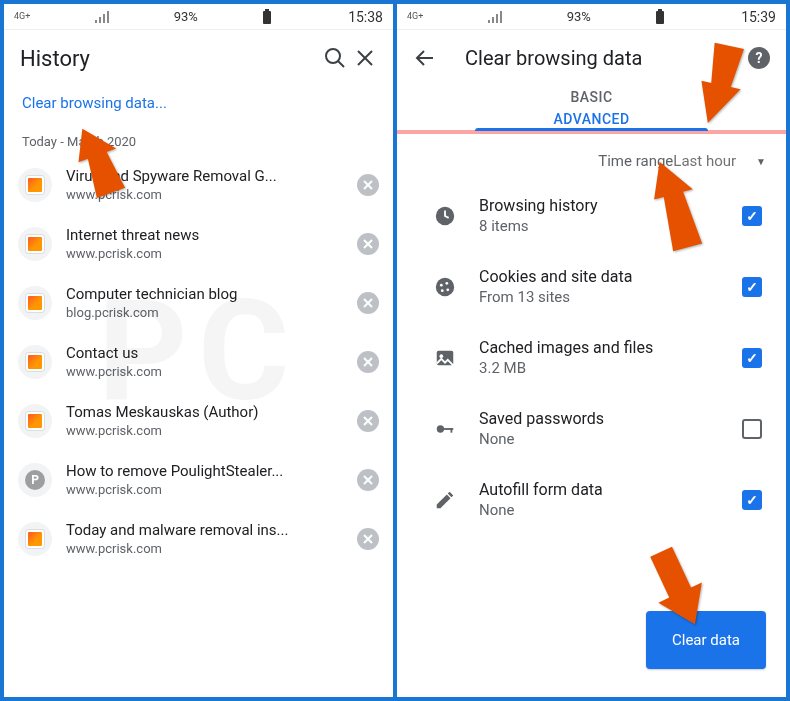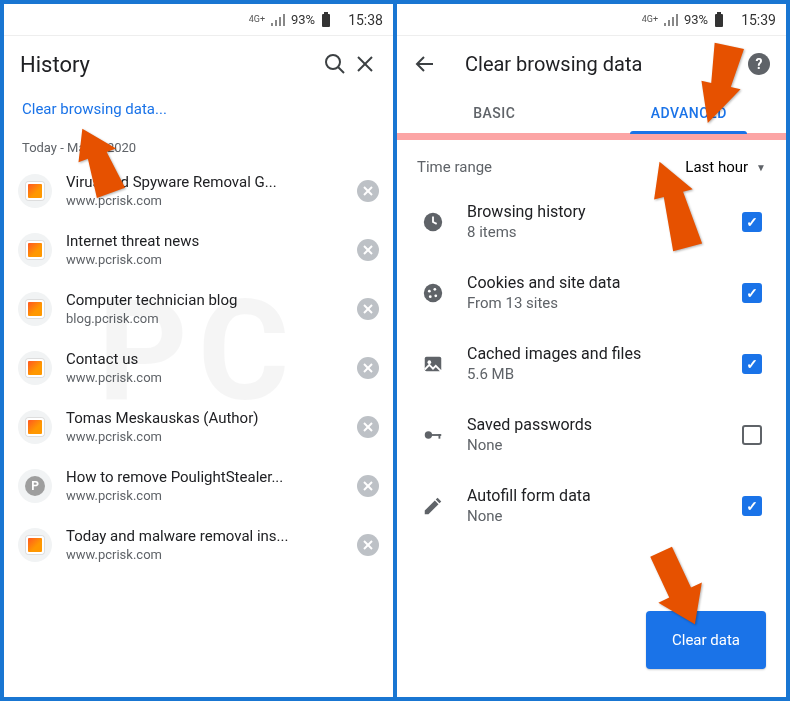--- a/index.html
+++ b/index.html
@@ -28,26 +28,26 @@
     align-items: center;
     justify-content: center;
     pointer-events: none;
     font-size: 140px;
     font-weight: 700;
     color: rgba(0,0,0,0.04);
     letter-spacing: 10px;
   }
   
   .statusbar {
-    height: 32px;
+    height: 26px;
     background: #fff;
     color: #555;
     display: flex;
     align-items: center;
-    justify-content: flex-end;
+    justify-content: space-between;
     gap: 6px;
     padding: 0 10px;
     font-size: 12px;
     border-bottom: 1px solid #eee;
   }
   .statusbar .net { font-size: 9px; line-height: 9px; }
   .signal, .battery { display: inline-flex; align-items: center; }
   .signal svg, .battery svg { display:block; }
   .clock { font-size: 14px; color:#333; margin-left:11px; }
   .pct { font-size: 13px; color:#333; }
@@ -131,21 +131,22 @@
     background:#bdc1c6;color:#fff;
     display:flex;align-items:center;justify-content:center;
     font-size:14px;line-height:1;
     flex-shrink:0;
   }
 
   
   .tabs {
     display:flex;
     height:48px;
-    border-bottom:7px solid #fca5a5;
+    border-bottom:4px solid #fca5a5;
+    flex-direction:column;
   }
   .tab {
     flex:1;
     display:flex;align-items:center;justify-content:center;
     font-size:14px;
     font-weight:500;
     letter-spacing:0.5px;
     color:#5f6368;
     position:relative;
   }
@@ -153,26 +154,27 @@
   .tab.active::after {
     content:"";
     position:absolute;bottom:-1px;left:20%;right:20%;
     height:3px;background:#1a73e8;border-radius:3px 3px 0 0;
   }
   .timerange {
     display:flex;align-items:center;
     padding: 18px 20px 10px;
     color:#5f6368;
     font-size:15px;
+    text-align:right;
   }
   .timerange .label { flex:1; }
-  .timerange .value { color:#000000; margin-right:8px; }
+  .timerange .value { color:#737373; margin-right:20px; }
   .dropcaret { font-size:10px; color:#5f6368; }
 
-  .cblist { padding: 0 4px; }
+  .cblist { padding: 0 4px; margin-left: 12px; }
   .cbrow {
     display:flex;
     align-items:center;
     padding: 16px 20px;
     gap: 22px;
   }
   .cbicon {
     width:24px;height:24px;
     display:flex;align-items:center;justify-content:center;
     color:#5f6368;
@@ -446,21 +448,21 @@
       <div class="cbrow">
         <div class="cbicon">
           <svg viewBox="0 0 24 24" fill="#5f6368">
             <rect x="3" y="4" width="18" height="16" rx="2"></rect>
             <circle cx="8" cy="10" r="2" fill="#fff"></circle>
             <path d="M3 18l5-5 4 4 3-3 6 6" stroke="#fff" stroke-width="2" fill="none"></path>
           </svg>
         </div>
         <div class="cbtext">
           <div class="cbtitle">Cached images and files</div>
-          <div class="cbsub">5.6 MB</div>
+          <div class="cbsub">3.2 MB</div>
         </div>
         <div class="checkbox checked"></div>
       </div>
       <div class="cbrow">
         <div class="cbicon">
           <svg viewBox="0 0 24 24" fill="#5f6368">
             <circle cx="7" cy="12" r="4"></circle>
             <rect x="10" y="11" width="11" height="2"></rect>
             <rect x="18" y="11" width="2" height="5"></rect>
           </svg>

